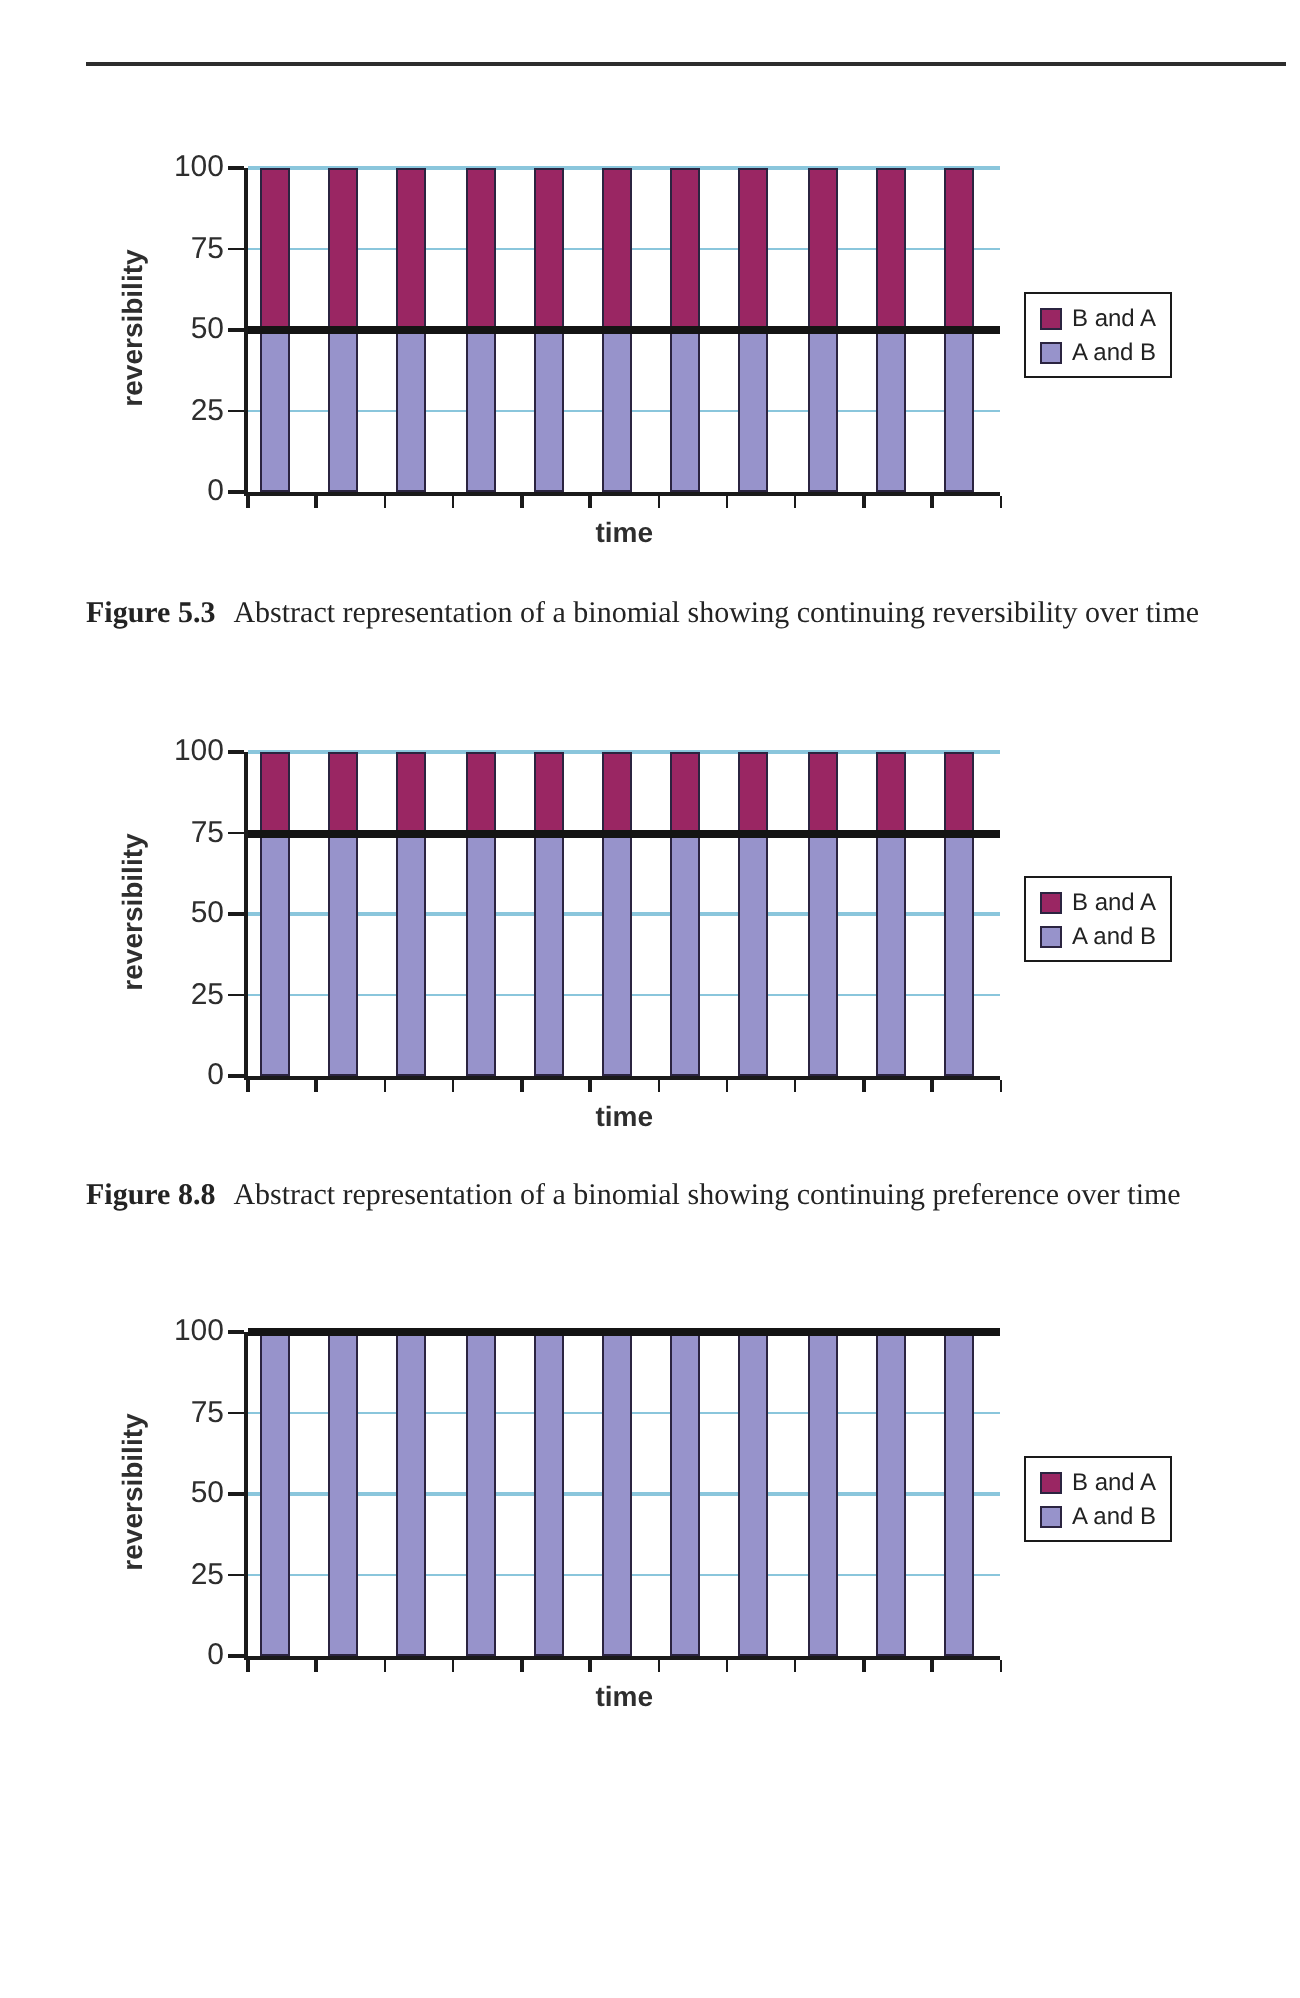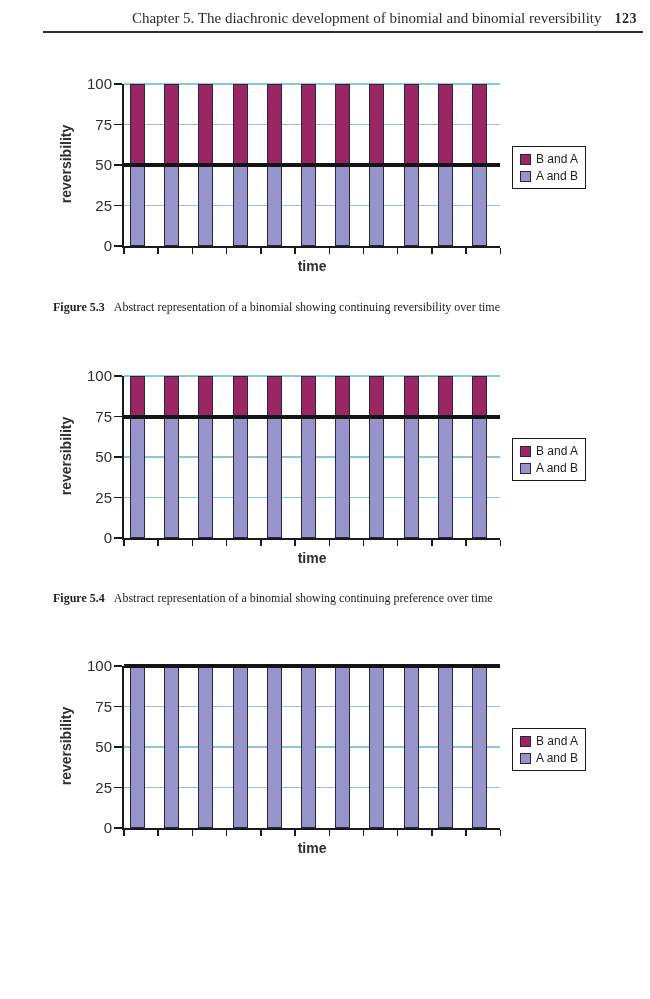--- a/index.html
+++ b/index.html
@@ -9,34 +9,31 @@
   }
   .running-header{
     position:absolute;left:43px;top:10px;width:594px;
     text-align:right;font-size:15px;color:#2b2b2b;white-space:nowrap;
   }
   .running-header .pagenum{font-weight:bold;margin-left:13px;font-size:14px;letter-spacing:.5px;}
   .header-rule{position:absolute;left:43px;top:31px;width:600px;height:2px;background:#2d2d2d;}
   .chart{position:absolute;left:0;width:650px;height:210px;}
   #chart-0{top:84px;} #chart-1{top:376px;} #chart-2{top:666px;}
   .caption{
-    position:absolute;left:53px;width:560px;margin:0;
-    font-size:12px;line-height:21px;color:#232323;
+    position:absolute;left:43px;width:560px;margin:0;
+    font-size:15px;line-height:21px;color:#232323;
   }
   #caption-0{top:297px;} #caption-1{top:588px;} #caption-2{top:880px;}
   .caption .figlabel{font-weight:bold;margin-right:9px;}
 </style>
 </head>
 <body>
 
 <div class="page">
 
-  <div class="running-header">
-    <span>Chapter 5.  The diachronic development of binomial and binomial reversibility</span><span class="pagenum">123</span>
-  </div>
   <div class="header-rule"></div>
 
   <div class="chart" id="chart-0">
       <div style="position: absolute; left: 124px; top: 120.8px; width: 376.2px; height: 1.5px; background: rgb(138, 198, 220);"></div>
       <div style="position: absolute; left: 124px; top: 80.3px; width: 376.2px; height: 1.5px; background: rgb(138, 198, 220);"></div>
       <div style="position: absolute; left: 124px; top: 39.8px; width: 376.2px; height: 1.5px; background: rgb(138, 198, 220);"></div>
       <div style="position: absolute; left: 124px; top: -0.8px; width: 376.2px; height: 1.5px; background: rgb(138, 198, 220);"></div>
       <div style="position: absolute; box-sizing: border-box; left: 130px; top: 81px; width: 15px; height: 81px; background: rgb(151, 147, 203); border: 1px solid rgb(43, 36, 64);"></div>
       <div style="position: absolute; box-sizing: border-box; left: 130px; top: 0px; width: 15px; height: 81px; background: rgb(154, 38, 99); border: 1px solid rgb(43, 36, 64);"></div>
       <div style="position: absolute; box-sizing: border-box; left: 164.2px; top: 81px; width: 15px; height: 81px; background: rgb(151, 147, 203); border: 1px solid rgb(43, 36, 64);"></div>
@@ -160,21 +157,21 @@
           <div style="position: static; box-sizing: border-box; width: 11px; height: 11px; background: rgb(154, 38, 99); border: 1px solid rgb(43, 36, 64);"></div>
           <div style="position: static; font: 12px &quot;Liberation Sans&quot;, sans-serif; color: rgb(34, 34, 34);">B and A</div>
         </div>
         <div style="position: static; display: flex; align-items: center; gap: 5px;">
           <div style="position: static; box-sizing: border-box; width: 11px; height: 11px; background: rgb(151, 147, 203); border: 1px solid rgb(43, 36, 64);"></div>
           <div style="position: static; font: 12px &quot;Liberation Sans&quot;, sans-serif; color: rgb(34, 34, 34);">A and B</div>
         </div>
       </div>
     </div>
   <p class="caption" id="caption-1">
-    <span class="figlabel">Figure 5.4</span><span>Abstract representation of a binomial showing continuing preference over time</span>
+    <span class="figlabel">Figure 8.8</span><span>Abstract representation of a binomial showing continuing preference over time</span>
   </p>
 
   <div class="chart" id="chart-2">
       <div style="position: absolute; left: 124px; top: 120.8px; width: 376.2px; height: 1.5px; background: rgb(138, 198, 220);"></div>
       <div style="position: absolute; left: 124px; top: 80.3px; width: 376.2px; height: 1.5px; background: rgb(138, 198, 220);"></div>
       <div style="position: absolute; left: 124px; top: 39.8px; width: 376.2px; height: 1.5px; background: rgb(138, 198, 220);"></div>
       <div style="position: absolute; left: 124px; top: -0.8px; width: 376.2px; height: 1.5px; background: rgb(138, 198, 220);"></div>
       <div style="position: absolute; box-sizing: border-box; left: 130px; top: 0px; width: 15px; height: 162px; background: rgb(151, 147, 203); border: 1px solid rgb(43, 36, 64);"></div>
       <div style="position: absolute; box-sizing: border-box; left: 164.2px; top: 0px; width: 15px; height: 162px; background: rgb(151, 147, 203); border: 1px solid rgb(43, 36, 64);"></div>
       <div style="position: absolute; box-sizing: border-box; left: 198.4px; top: 0px; width: 15px; height: 162px; background: rgb(151, 147, 203); border: 1px solid rgb(43, 36, 64);"></div>

